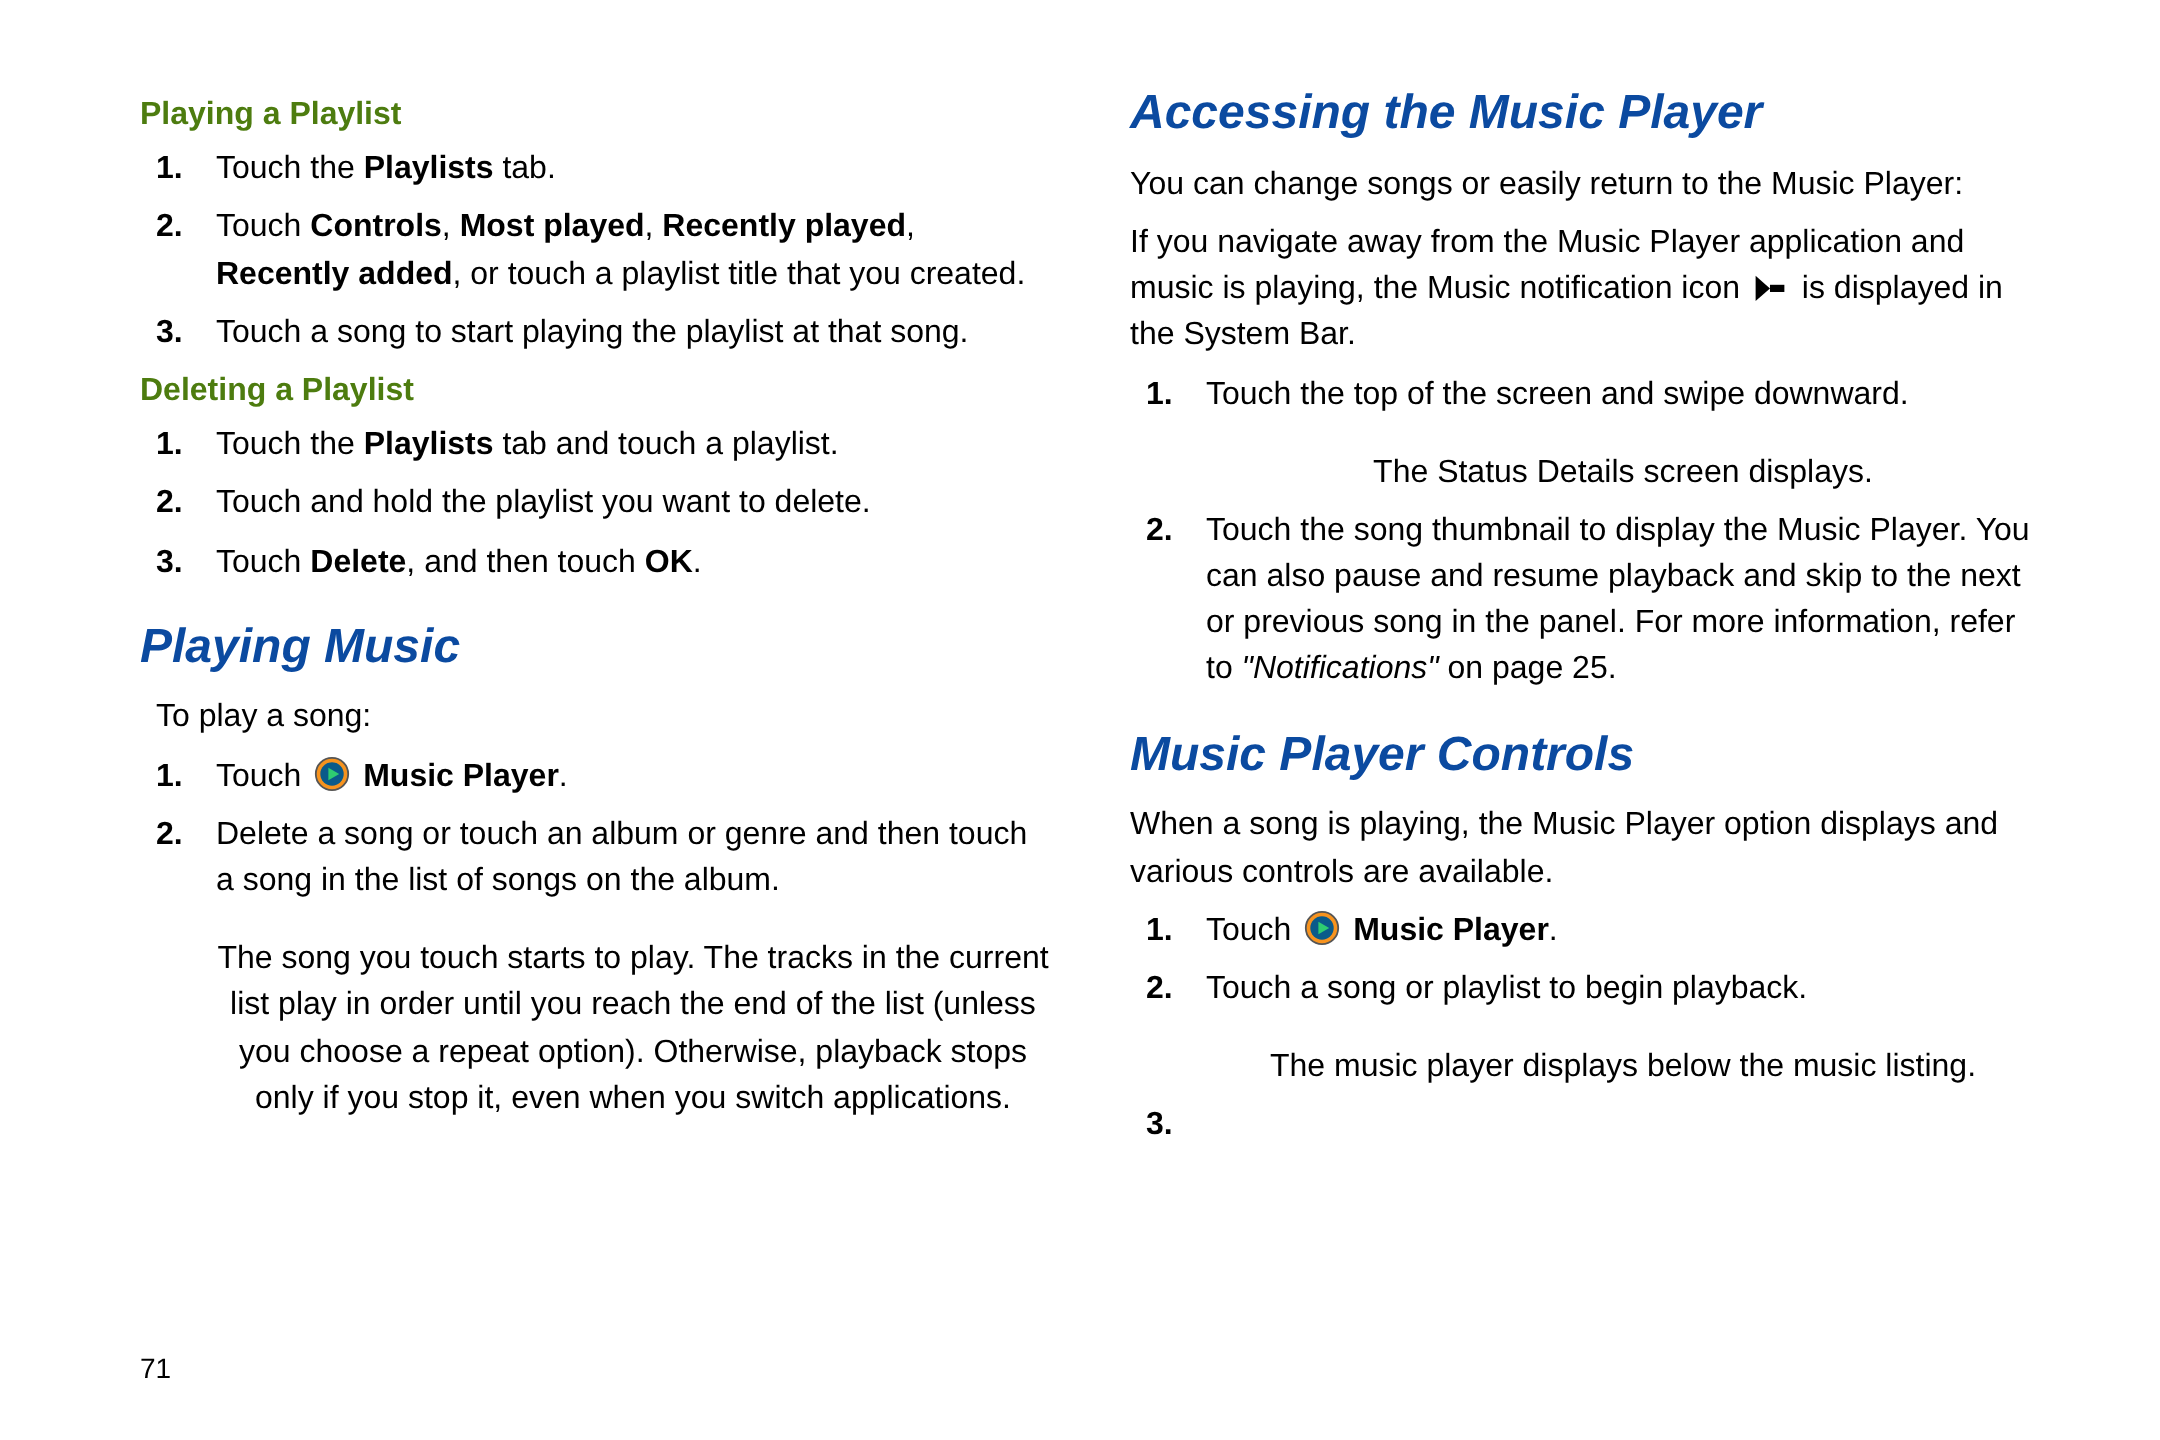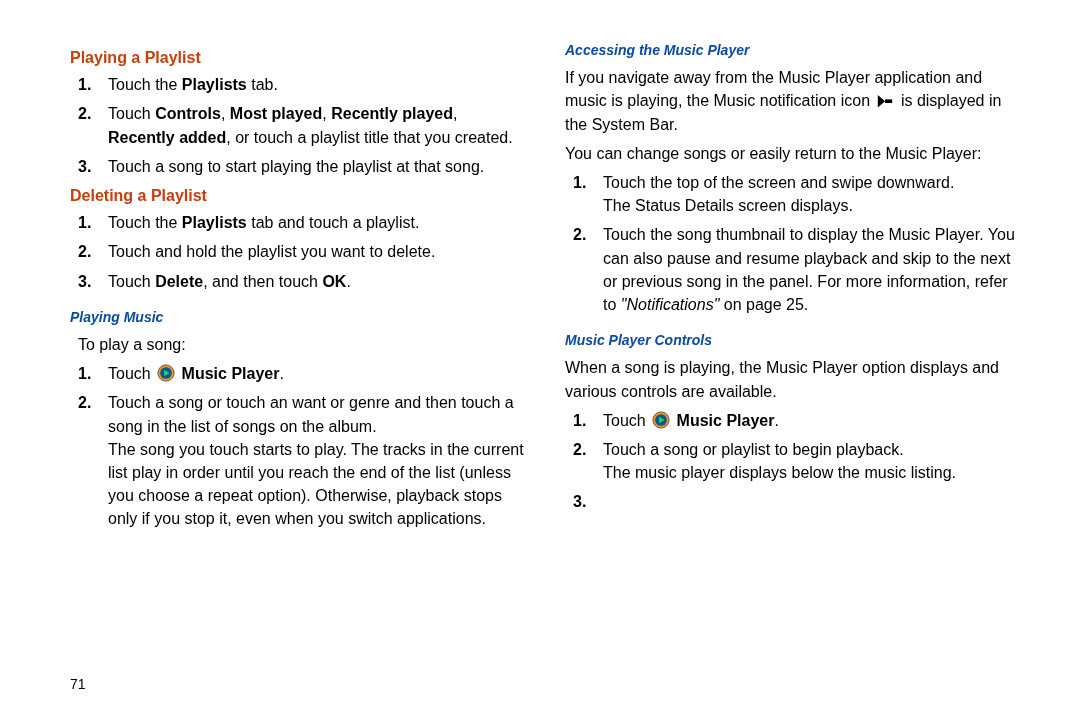--- a/index.html
+++ b/index.html
@@ -14,30 +14,30 @@
     padding: 40px 40px 20px 70px;
     line-height: 1.45;
     position: relative;
   }
   .col {
     width: 50%;
     padding-right: 30px;
   }
   .col.right { padding-left: 10px; padding-right: 20px; }
   .sub-head {
-    color: #c2410c;
+    color: #4d7c0f;
     font-weight: bold;
     font-size: 16px;
     margin: 6px 0 4px 0;
   }
   .sect-head {
     color: #0b4aa0;
     font-weight: bold;
     font-style: italic;
-    font-size: 14px;
+    font-size: 24px;
     margin: 14px 0 6px 0;
   }
   ol {
     list-style: none;
     margin: 2px 0 6px 0;
   }
   ol > li {
     position: relative;
     padding-left: 30px;
     margin: 2px 0 6px 8px;
@@ -63,21 +63,21 @@
     width: 18px; height: 18px;
     vertical-align: -3px;
     margin: 0 2px;
   }
   .icon-play {
     display: inline-block;
     width: 18px; height: 14px;
     vertical-align: -2px;
     margin: 0 2px;
   }
-  .cont { margin-top: 0; }
+  .cont { margin-top: 16px; text-align: center; }
 </style>
 </head>
 <body>
 
 <div class="col">
 
   <div class="sub-head">Playing a Playlist</div>
   <ol>
     <li><span class="num">1.</span>
       <span><span>Touch the </span><span class="b">Playlists</span><span> tab.</span></span>
@@ -109,36 +109,36 @@
     <li><span class="num">1.</span>
       <span>
         <span>Touch </span><span class="icon-mp"><svg viewBox="0 0 20 20">
               <circle cx="10" cy="10" r="9" fill="#f7931e" stroke="#555" stroke-width="1"></circle>
               <circle cx="10" cy="10" r="6.5" fill="#0a5a8a"></circle>
               <polygon points="8,6.5 8,13.5 14,10" fill="#2ecc71"></polygon>
             </svg></span><span class="b"> Music Player</span><span>.</span>
       </span>
     </li>
     <li><span class="num">2.</span>
-      <span>Touch a song or touch an want or genre and then touch a song in the list of songs on the album.</span>
+      <span>Delete a song or touch an album or genre and then touch a song in the list of songs on the album.</span>
       <div class="cont">The song you touch starts to play. The tracks in the current list play in order until you reach the end of the list (unless you choose a repeat option). Otherwise, playback stops only if you stop it, even when you switch applications.</div>
     </li>
   </ol>
 </div>
 
 <div class="col right">
 
   <div class="sect-head" style="margin-top:0">Accessing the Music Player</div>
+  <div class="body-p">You can change songs or easily return to the Music Player:</div>
   <div class="body-p">
     <span>If you navigate away from the Music Player application and music is playing, the Music notification icon </span><span class="icon-play"><svg viewBox="0 0 20 16">
           <polygon points="2,1 2,15 10,8" fill="#000"></polygon>
           <rect x="10" y="6" width="8" height="4" fill="#000"></rect>
         </svg></span><span> is displayed in the System Bar.</span>
   </div>
-  <div class="body-p">You can change songs or easily return to the Music Player:</div>
   <ol>
     <li><span class="num">1.</span>
       <span>Touch the top of the screen and swipe downward.</span>
       <div class="cont">The Status Details screen displays.</div>
     </li>
     <li><span class="num">2.</span>
       <span><span>Touch the song thumbnail to display the Music Player. You can also pause and resume playback and skip to the next or previous song in the panel. For more information, refer to </span><span class="i">"Notifications"</span><span> on page 25.</span></span>
     </li>
   </ol>
 

